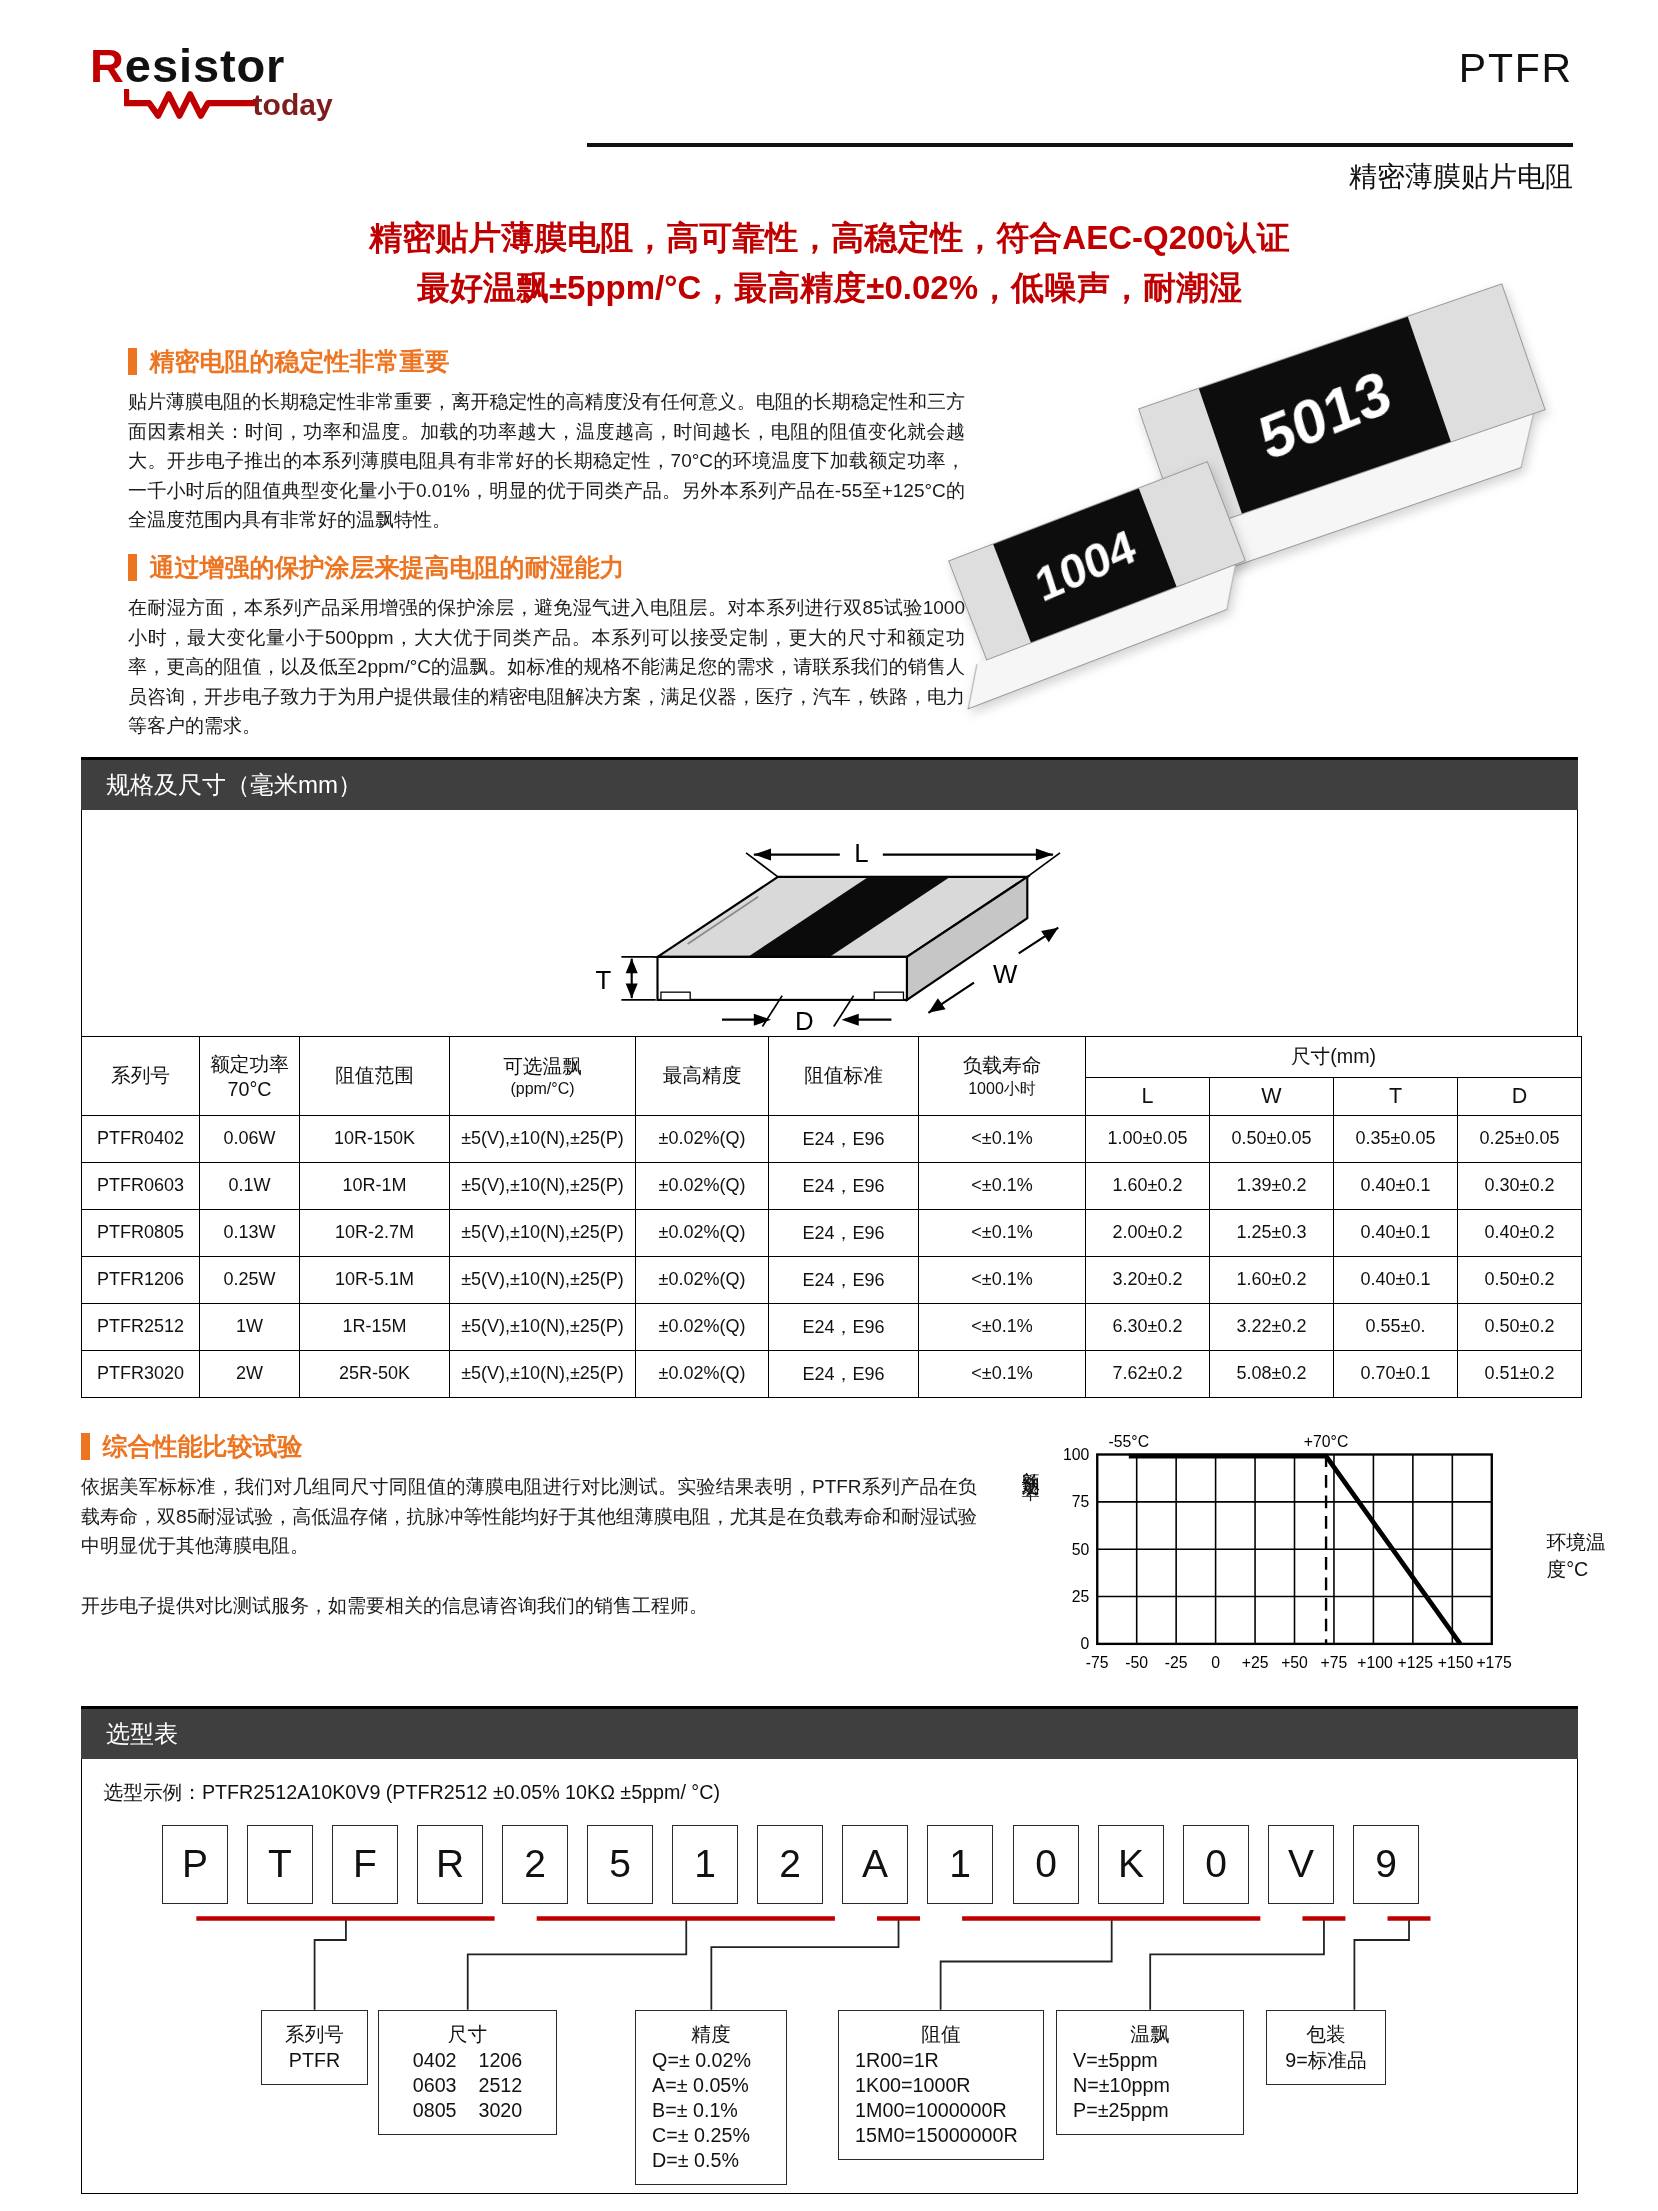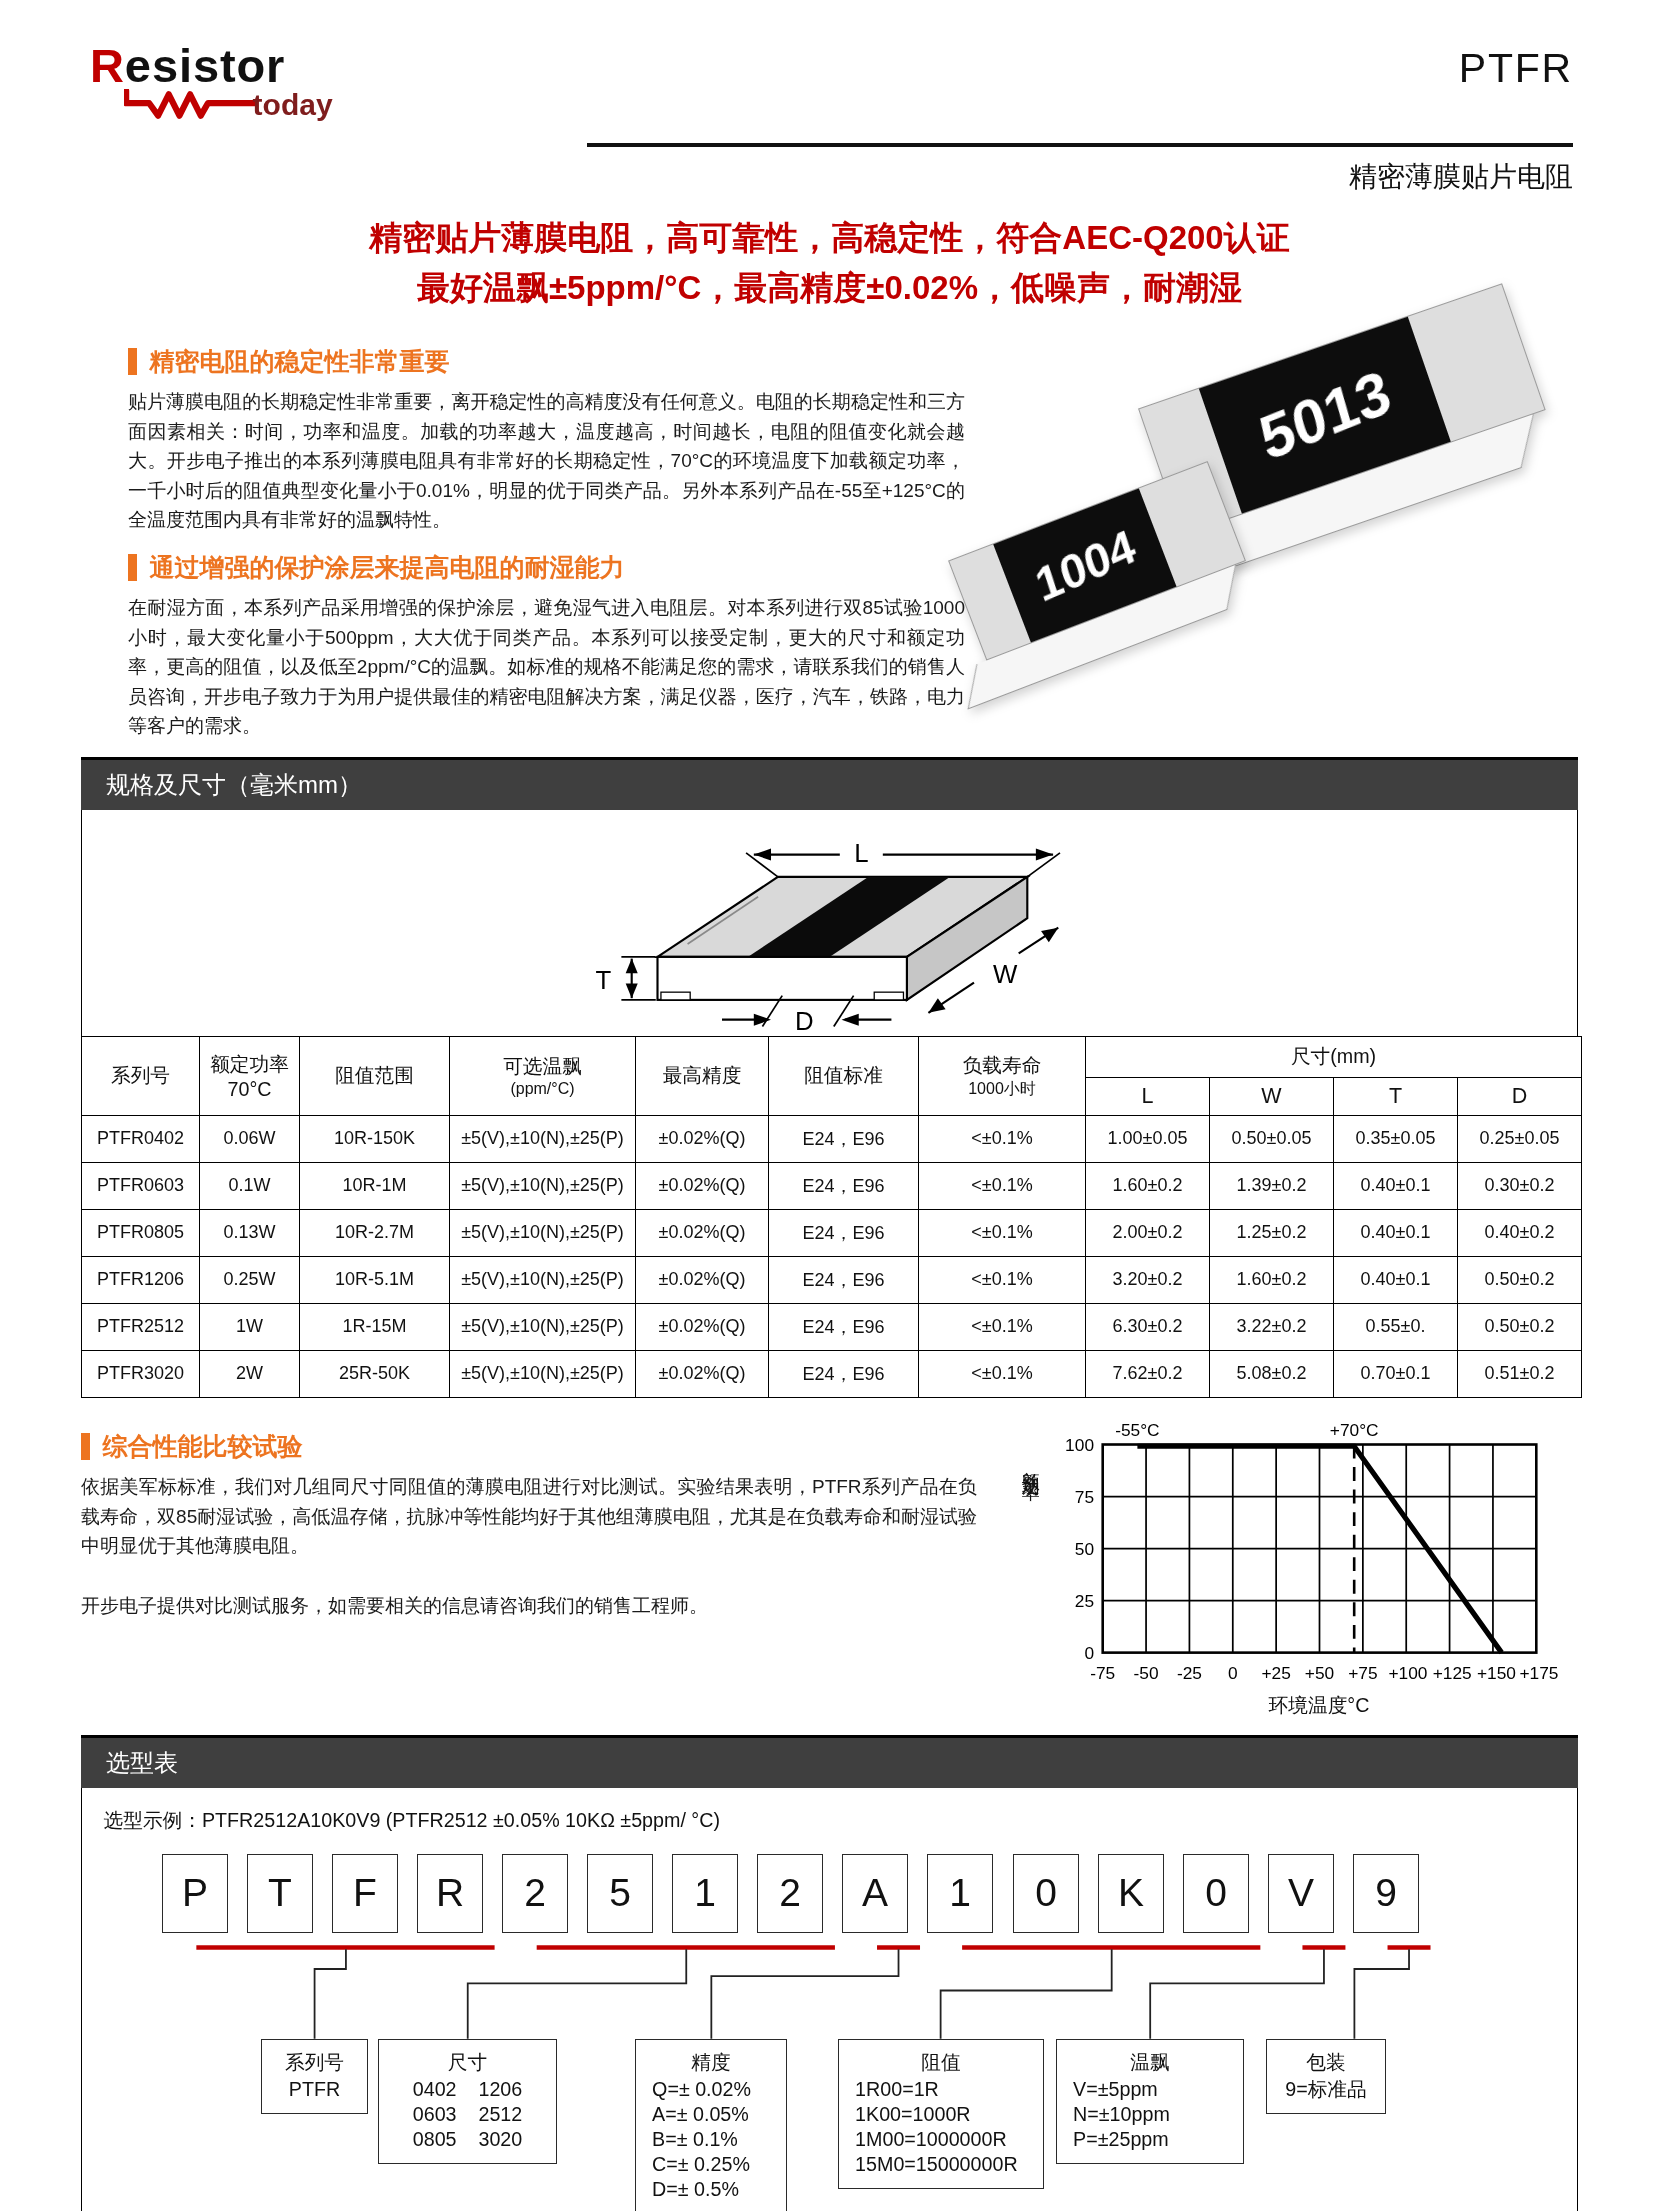--- a/index.html
+++ b/index.html
@@ -72,21 +72,21 @@
   .c-l{width:124px;} .c-w{width:124px;} .c-t{width:124px;} .c-d{width:124px;}
 
   
   .compare { display:flex; margin:23px 81px 0 81px;gap:43px; }
   .compare-left { width:896px; flex:0 0 auto; }
   .compare-left .body-text { margin-bottom:30px; }
   .compare-right { flex:1; display:flex; justify-content:flex-end; }
   .chart-wrap { display:flex; align-items:flex-start; }
   .chart-ylab { writing-mode:vertical-lr; text-orientation:upright; font-size:18px; line-height:19.7px;
                 margin-top:36px; margin-right:1.8px; letter-spacing:3.6px; color:#111; }
-  .chart-col { display:flex; flex-direction:column; align-items:center; }
+  .chart-col { display:flex; flex-direction:row; align-items:center; }
   .chart-svg { width:555px; height:269px; }
   .chart-xlab { font-size:19.7px; margin-top:1.8px; }
 
   
   .sel-panel { position:relative; margin:0 81px; border:1.8px solid #000; border-top:none; height:435px; background:#fff; }
   .sel-example { position:absolute; left:21.5px; top:19.7px; font-size:19.7px; }
   .pn-box { position:absolute; top:66px; width:66px; height:79px; border:1.8px solid #2a2a2a;
             display:flex; align-items:center; justify-content:center; font-size:39px; color:#111; background:#fff; }
   .sel-svg { position:absolute; left:23px; top:154px; width:1433px; height:97px; }
   .sel-group { position:absolute; top:251px; border:1.8px solid #2a2a2a; background:#fff;
@@ -276,21 +276,21 @@
     </tr>
     <tr>
       <td>PTFR0805</td>
           <td>0.13W</td>
           <td>10R-2.7M</td>
           <td>±5(V),±10(N),±25(P)</td>
           <td>±0.02%(Q)</td>
           <td>E24，E96</td>
           <td>&lt;±0.1%</td>
           <td>2.00±0.2</td>
-          <td>1.25±0.2</td>
+          <td>1.25±0.3</td>
           <td>0.40±0.1</td>
           <td>0.40±0.2</td>
     </tr>
     <tr>
       <td>PTFR1206</td>
           <td>0.25W</td>
           <td>10R-5.1M</td>
           <td>±5(V),±10(N),±25(P)</td>
           <td>±0.02%(Q)</td>
           <td>E24，E96</td>

